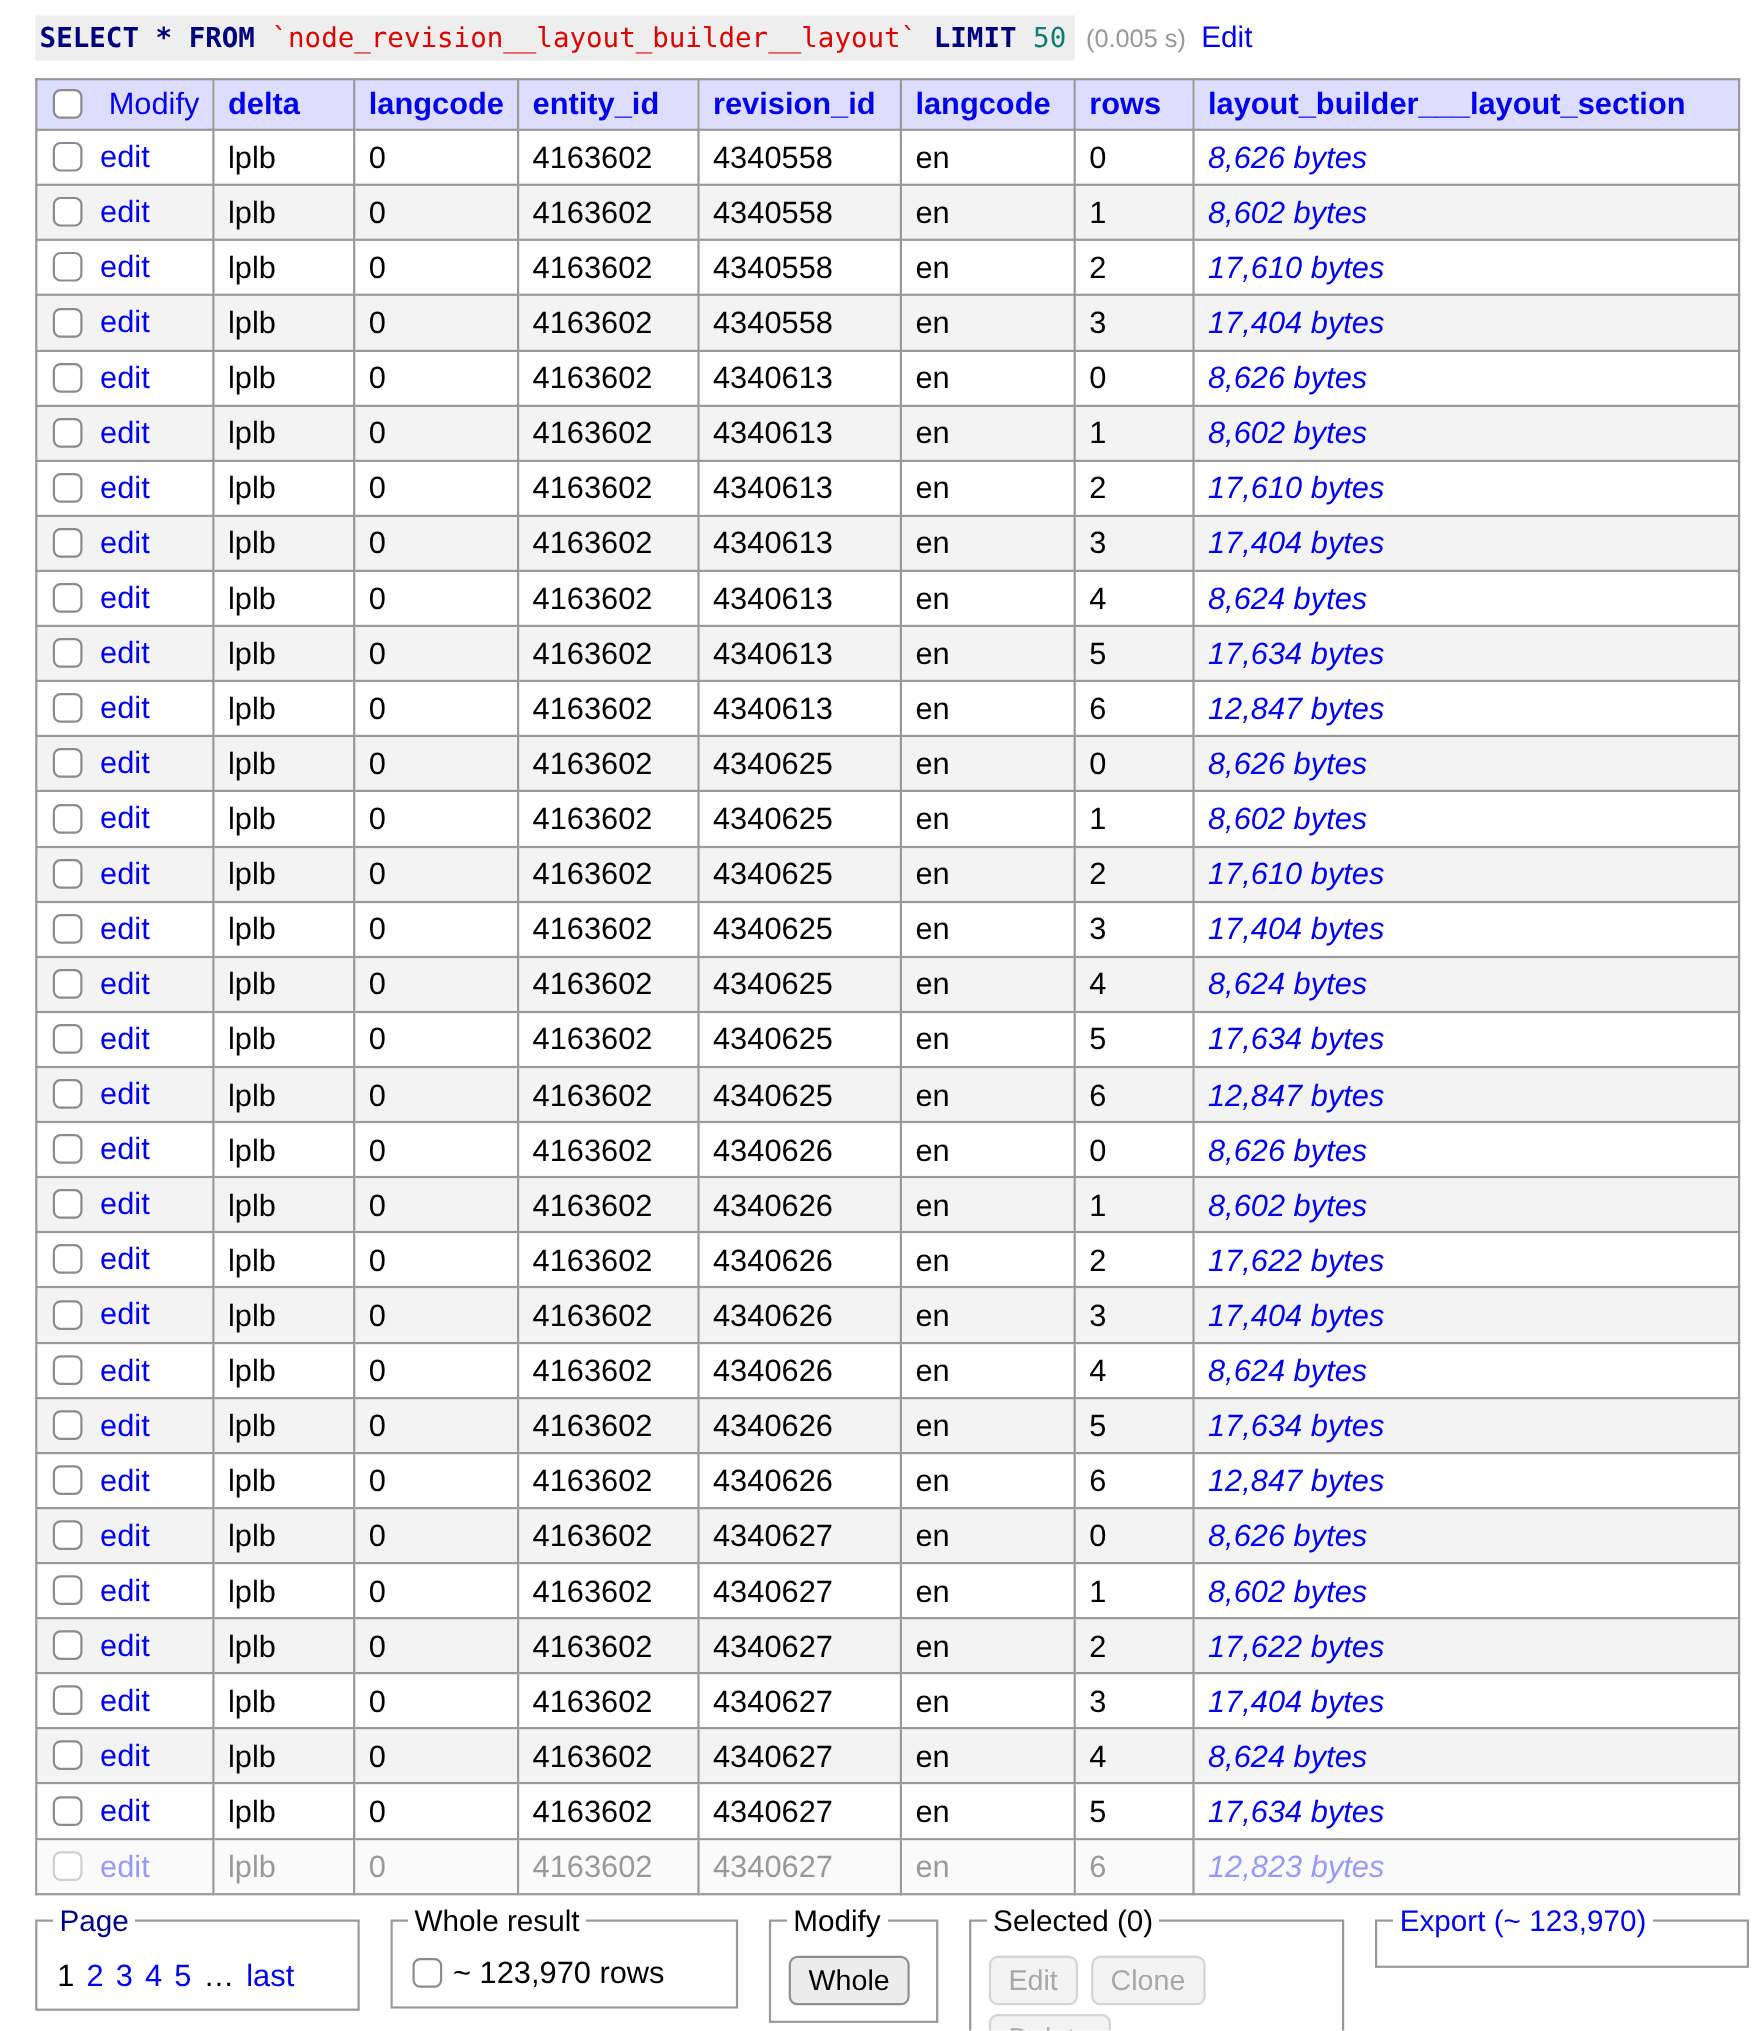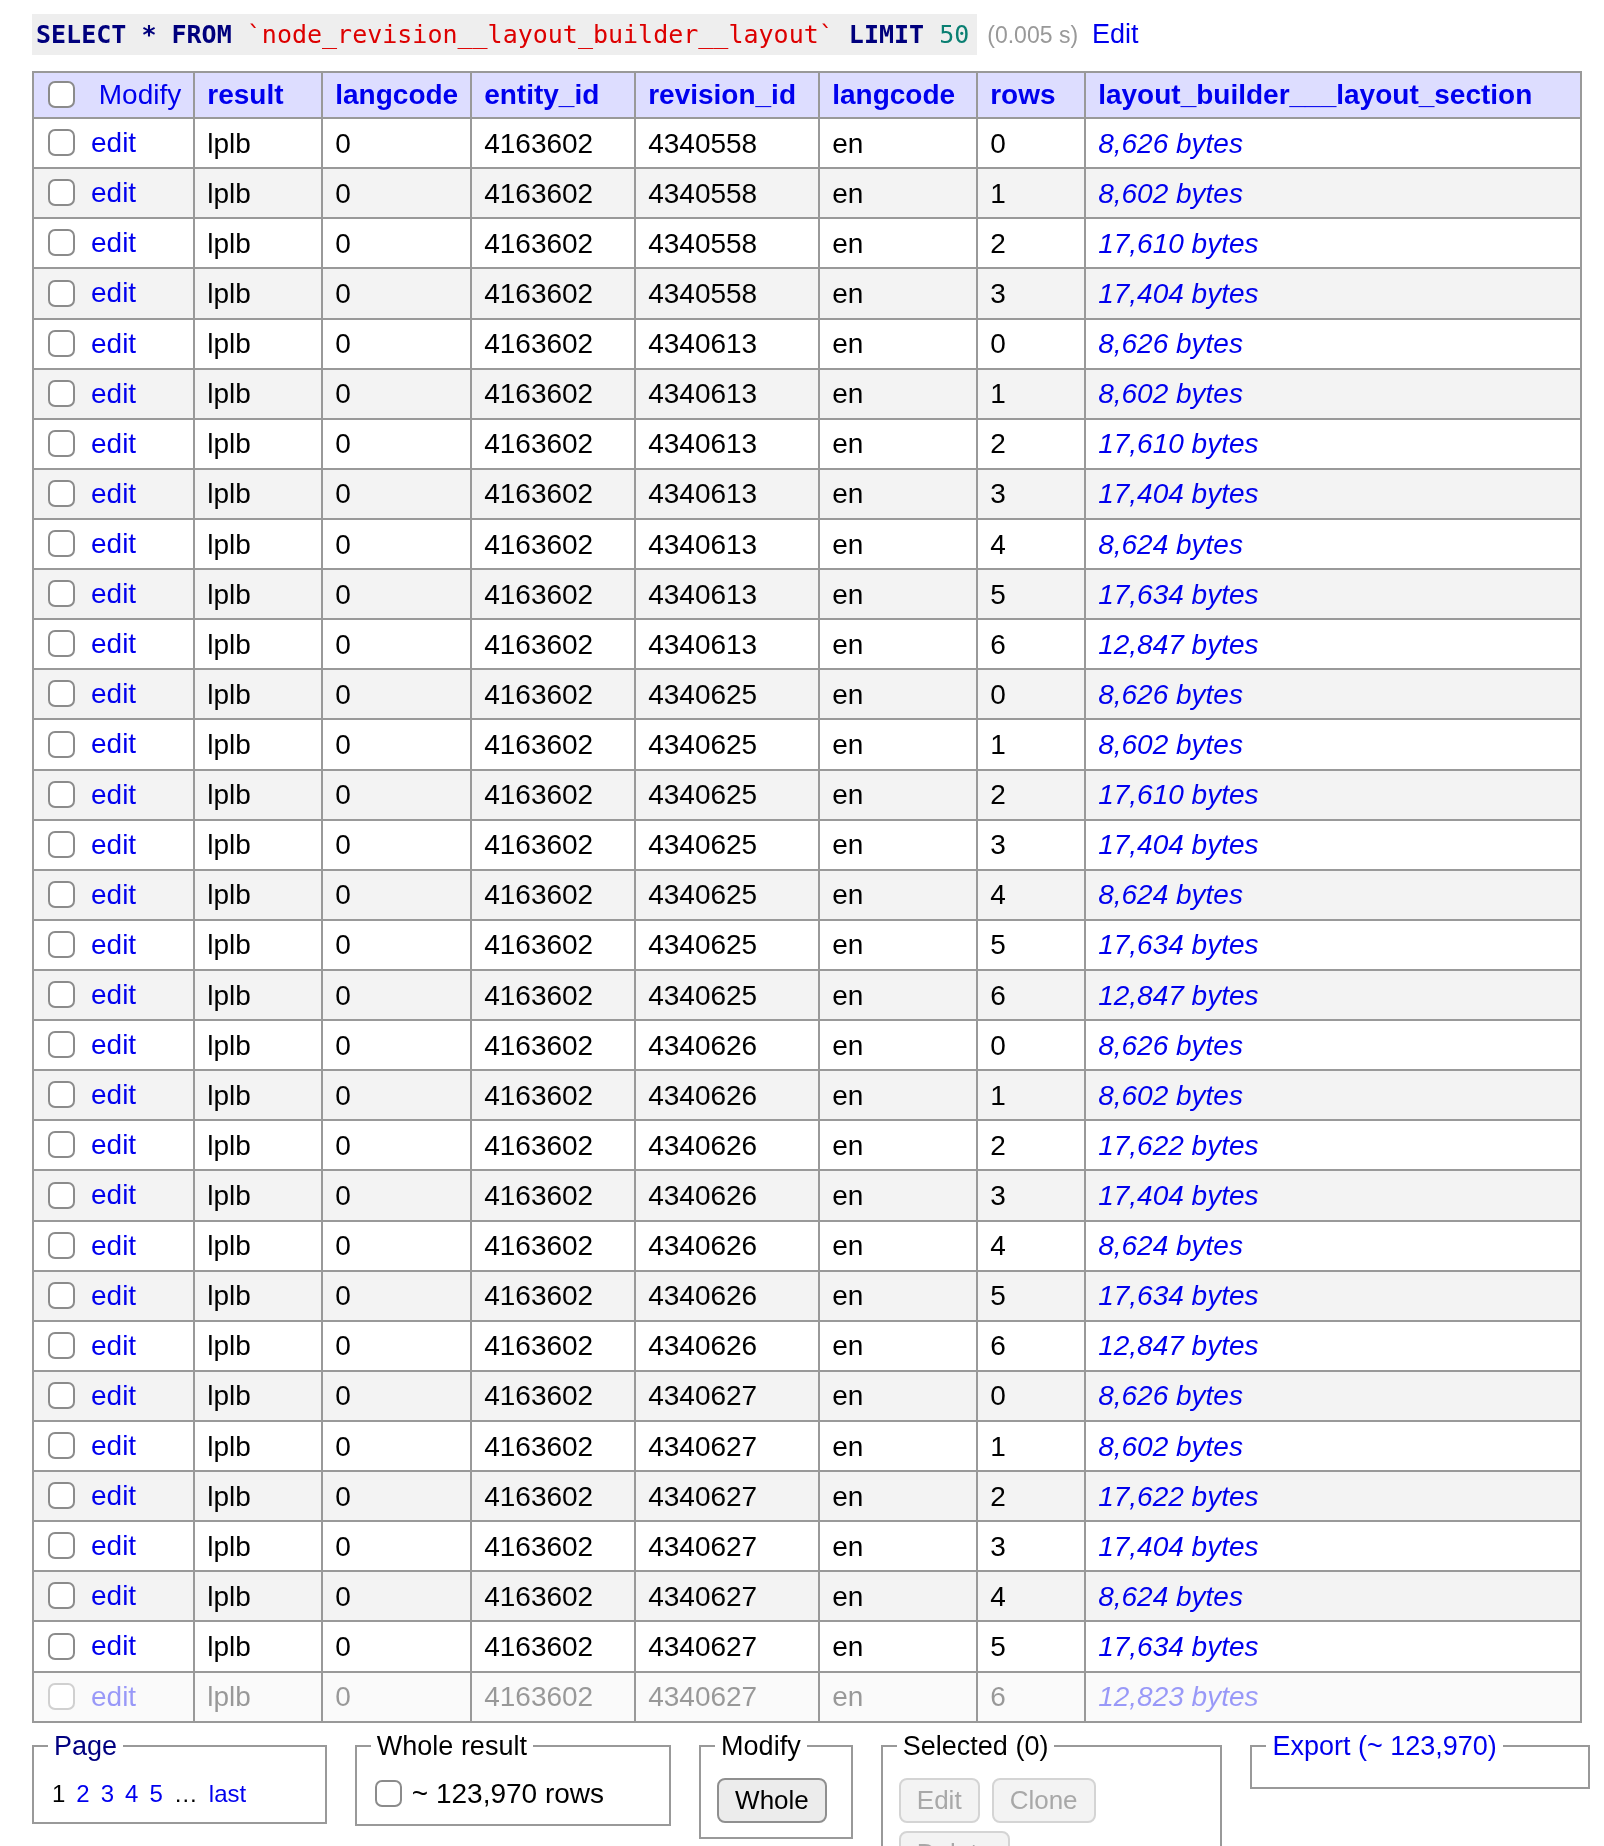--- a/index.html
+++ b/index.html
@@ -57,21 +57,21 @@
   td .size-link{font-style:italic;}
 
   
   .footer{margin:8px 14px 0 32px;display:flex;align-items:flex-start;gap:28px;}
   fieldset{
     border:2px solid var(--border);margin:0;padding:8px 14px 14px;min-height:88px;
   }
   legend{font-size:27px;padding:0 6px;white-space:nowrap;}
   .fs-page{width:302px;}
   .fs-page legend a{color:var(--navy);}
-  .page-links{font-size:24px;padding:10px 0 0 4px;display:block;}
+  .page-links{font-size:28px;padding:10px 0 0 4px;display:block;}
   .page-links .pg{margin-right:11px;}
   .page-links .current, .page-links .dots{color:#000;}
   .fs-whole{width:324px;}
   .whole-row{display:flex;align-items:center;padding-top:8px;font-size:28px;white-space:nowrap;}
   .whole-row input{margin:0 10px 0 4px;}
   .fs-modify{width:132px;}
   .fs-selected{width:350px;}
   .btn{
     font-family:"Liberation Sans",sans-serif;font-size:26px;color:#000;
     background:#ececec;border:2px solid #8f8f8f;border-radius:8px;
@@ -102,21 +102,21 @@
       <col style="width:158px">
       <col style="width:108px">
       <col style="width:496px">
   </colgroup>
   <thead>
     <tr>
       <th class="modify-head">
         <input type="checkbox" style="">
         <a href="#">Modify</a>
       </th>
-    <th><a href="#">result</a></th>
+    <th><a href="#">delta</a></th>
         <th><a href="#">langcode</a></th>
         <th><a href="#">entity_id</a></th>
         <th><a href="#">revision_id</a></th>
         <th><a href="#">langcode</a></th>
         <th><a href="#">rows</a></th>
         <th><a href="#">layout_builder___layout_section</a></th>
       </tr>
   </thead>
   <tbody>
       <tr>

